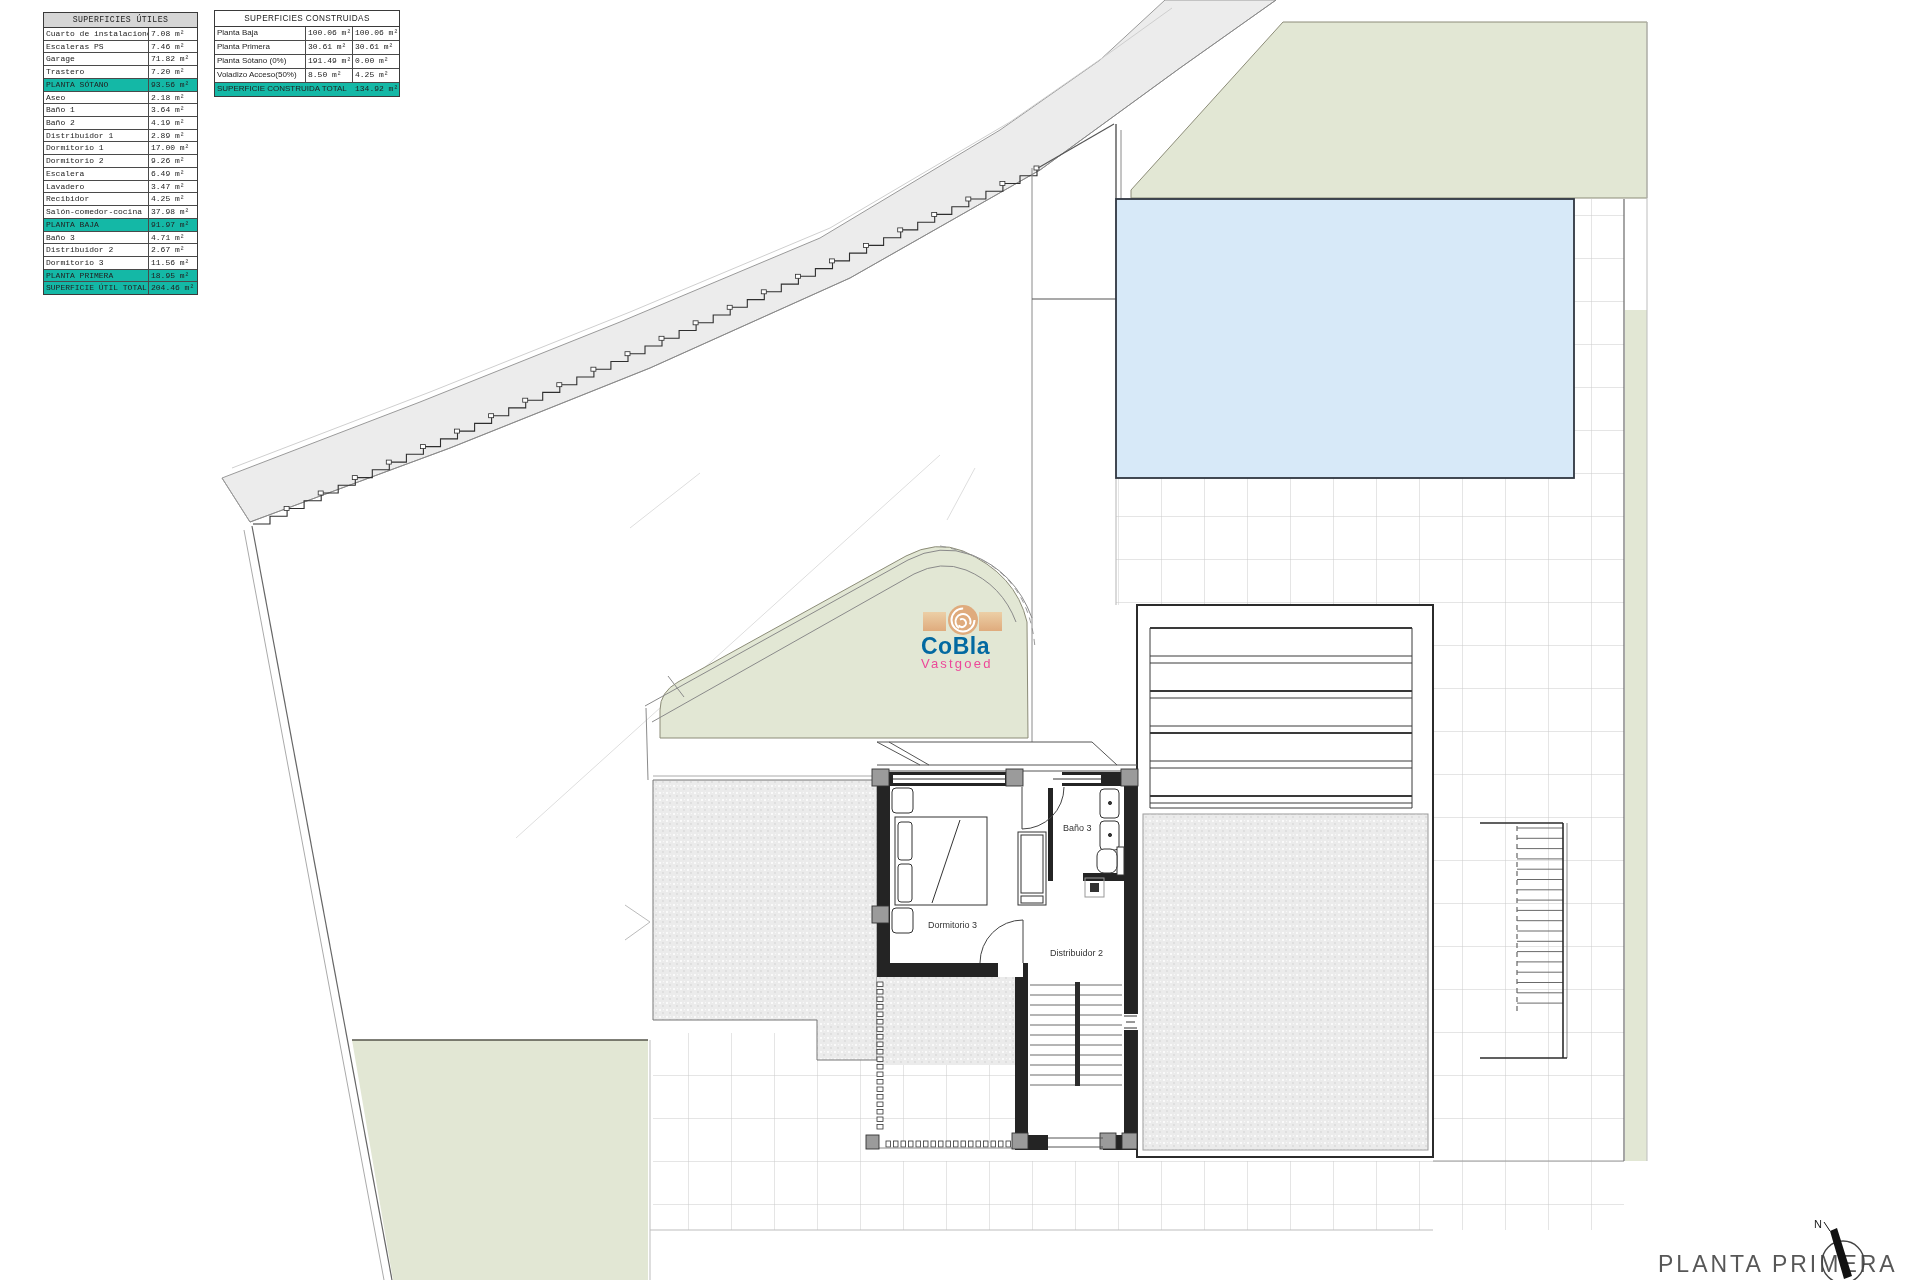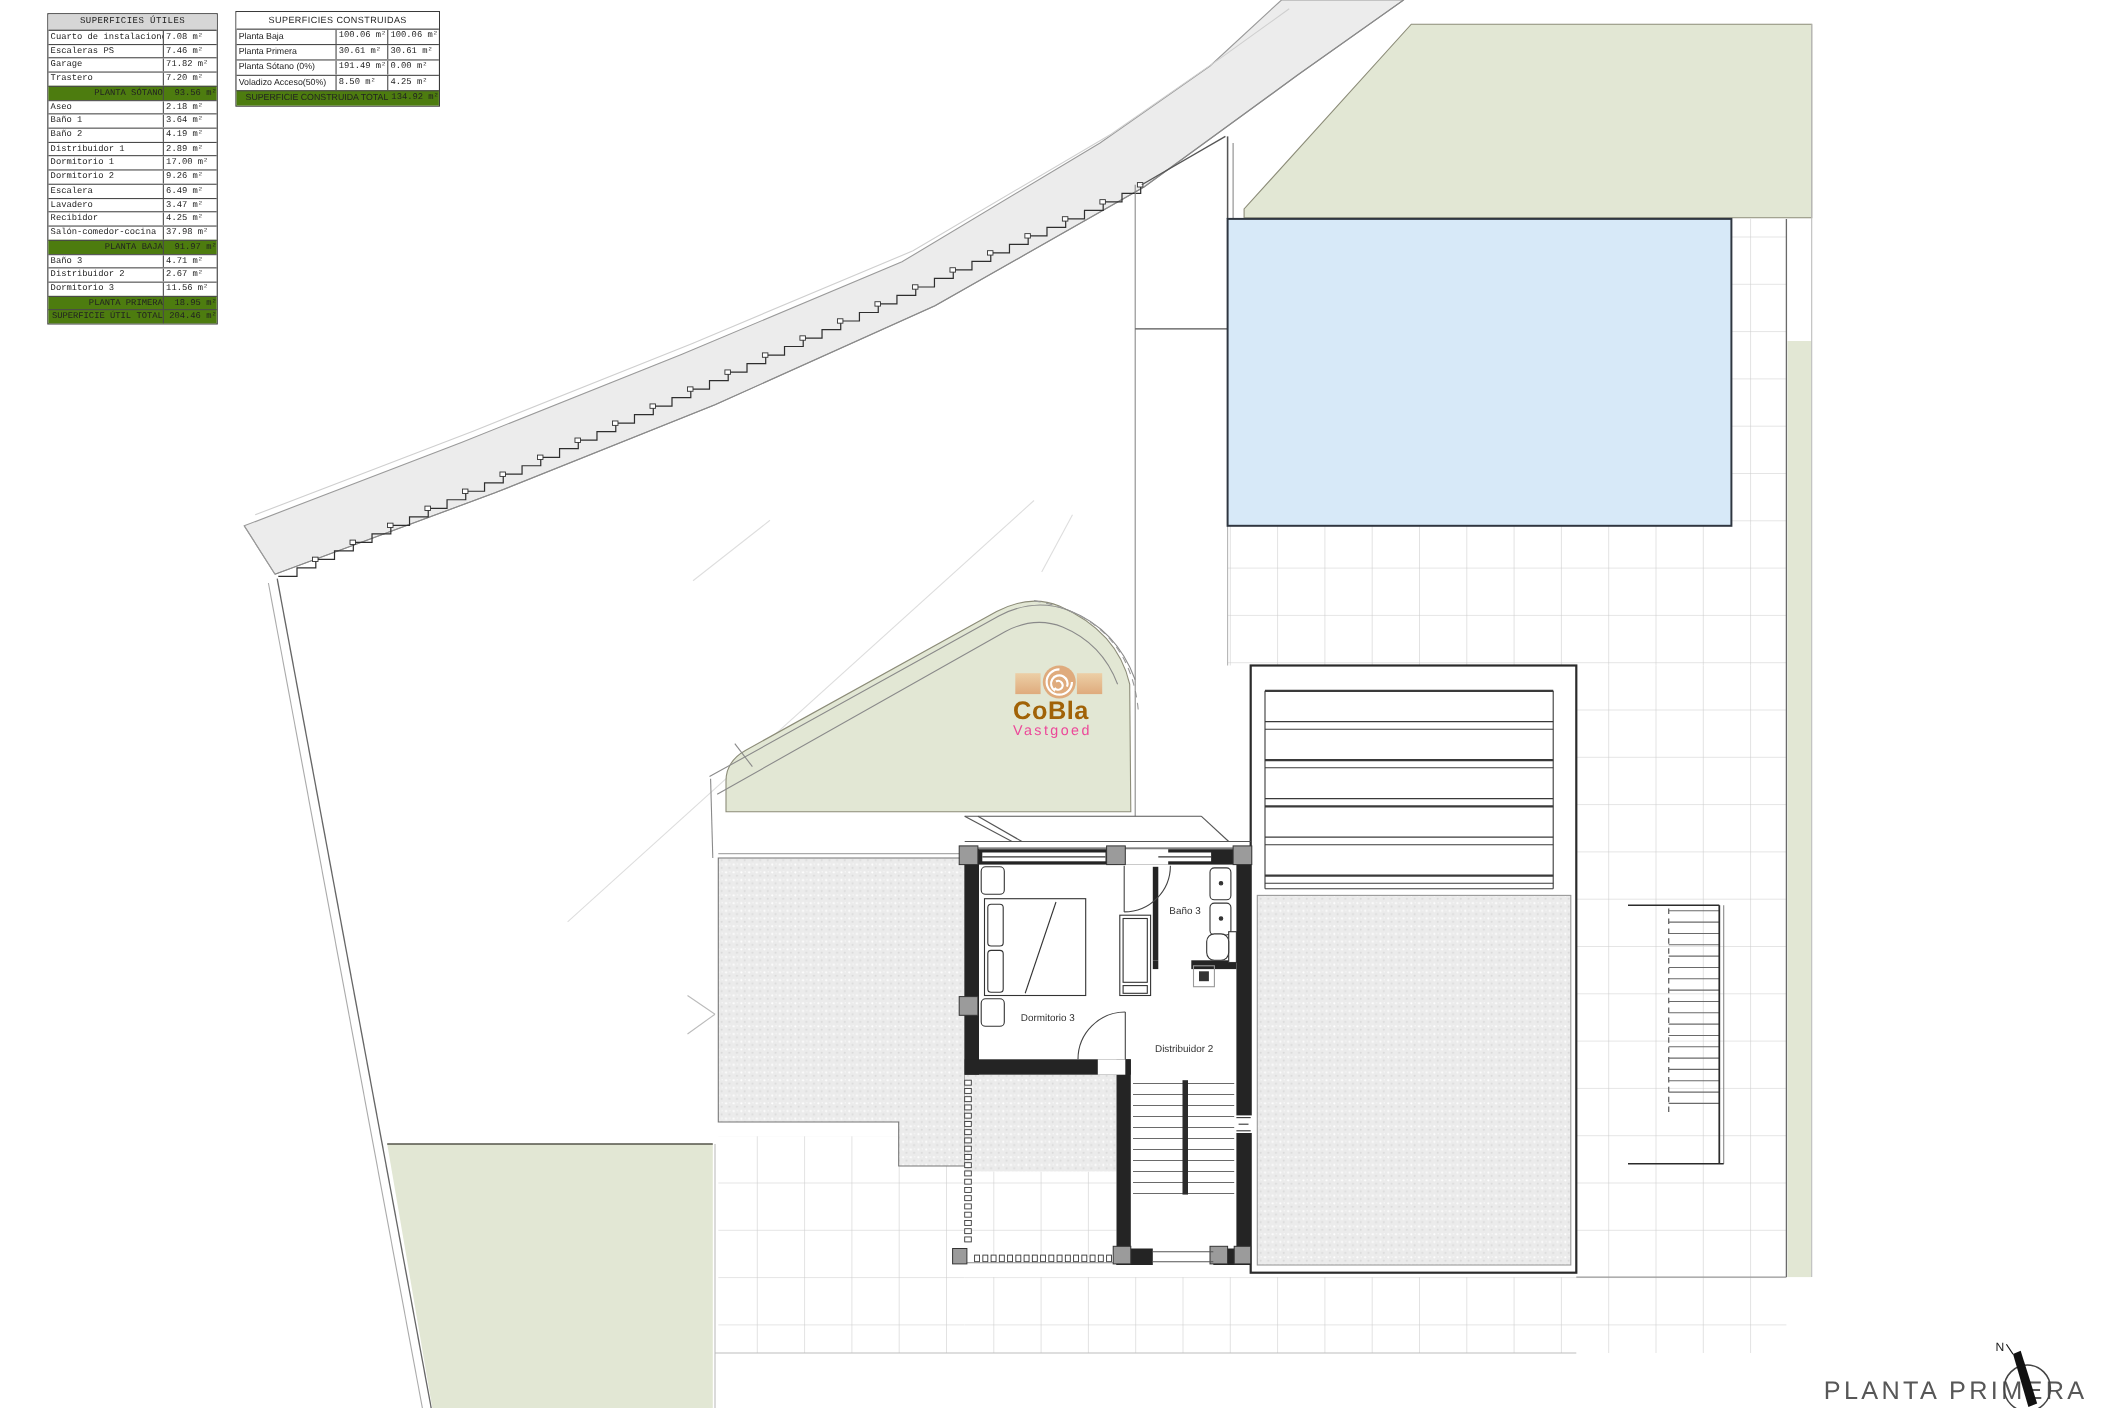--- a/index.html
+++ b/index.html
@@ -13,29 +13,29 @@
   .t-title{height:14px;line-height:14px;text-align:center;font-size:8.2px;letter-spacing:.4px;
            background:#d6d6d6;border-bottom:1px solid #3a3a3a;white-space:nowrap;overflow:hidden;}
   .t-cons .t-title{background:#fff;height:15px;line-height:15px;}
   .t-row{display:flex;height:11.72px;line-height:11px;border-top:.8px solid #4a4a4a;overflow:hidden;}
   .t-row:first-of-type{border-top:none;}
   .t-cons .t-row{height:13px;line-height:12.4px;}
   .t-row .c-label{flex:1;padding:0 0 0 2px;white-space:nowrap;overflow:hidden;border-right:.8px solid #4a4a4a;}
   .t-row .c-val{width:46px;padding-left:2px;white-space:nowrap;overflow:hidden;}
   .t-cons .t-row .c-val{width:44px;border-right:.8px solid #4a4a4a;font-family:Liberation Mono, monospace;}
   .t-cons .t-row .c-val:last-child{border-right:none;}
-  .t-row.section{background:#4d7c0f;font-size:8px;text-align:right;}
+  .t-row.section{background:#14b8a6;font-size:8px;}
   .t-row.section .c-label{border-right:.8px solid #4a4a4a;}
   
   .logo{position:absolute;left:921px;top:605px;width:86px;height:74px;}
   .logo .mark{position:relative;height:30px;}
   .logo .bar{position:absolute;top:7px;width:23px;height:19px;background:linear-gradient(#eccfa6,#dfab7d);}
   .logo .bar.l{left:2px;} .logo .bar.r{left:58px;}
   .logo svg{position:absolute;left:25px;top:-2px;}
-  .logo .name{font-size:23px;font-weight:600;color:#a16207;letter-spacing:.5px;line-height:22px;}
+  .logo .name{font-size:23px;font-weight:600;color:#0369a1;letter-spacing:.5px;line-height:22px;}
   .logo .sub{font-size:13px;color:#ec4899;letter-spacing:2.2px;line-height:14px;}
 </style>
 </head>
 <body>
 
 <div class="page">
 
 <svg class="plan" width="1920" height="1280" viewBox="0 0 1920 1280">
   <defs>
     <pattern id="tiles" patternUnits="userSpaceOnUse" width="43" height="43">

